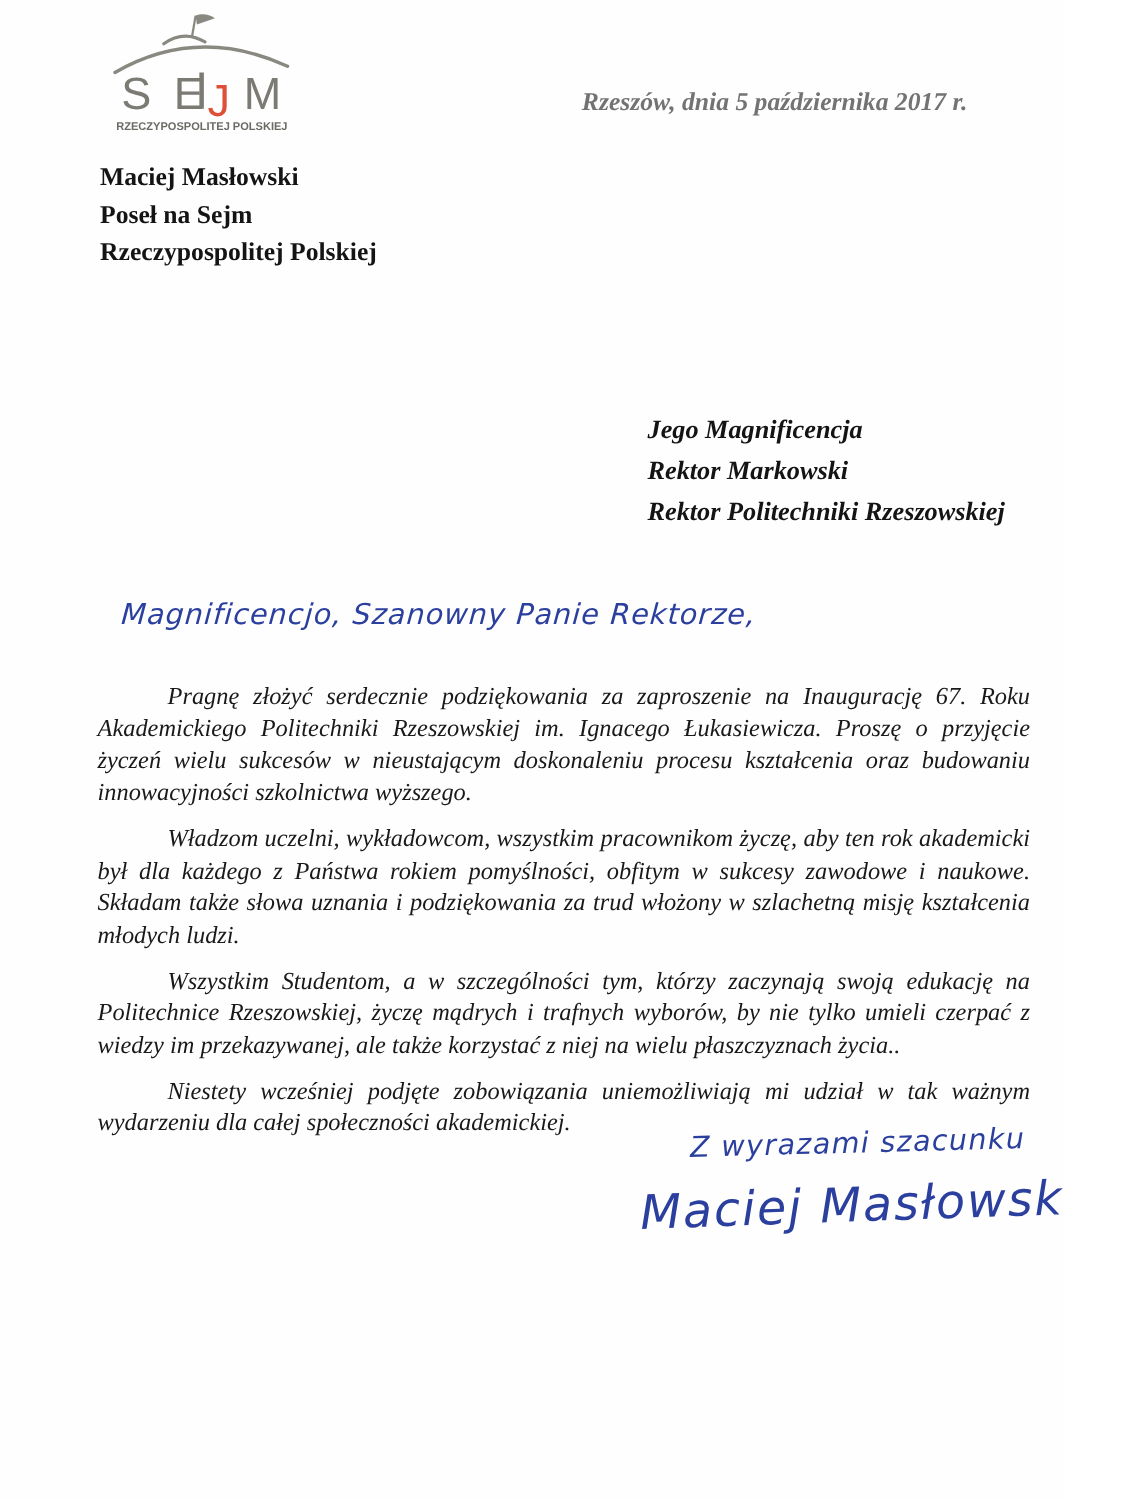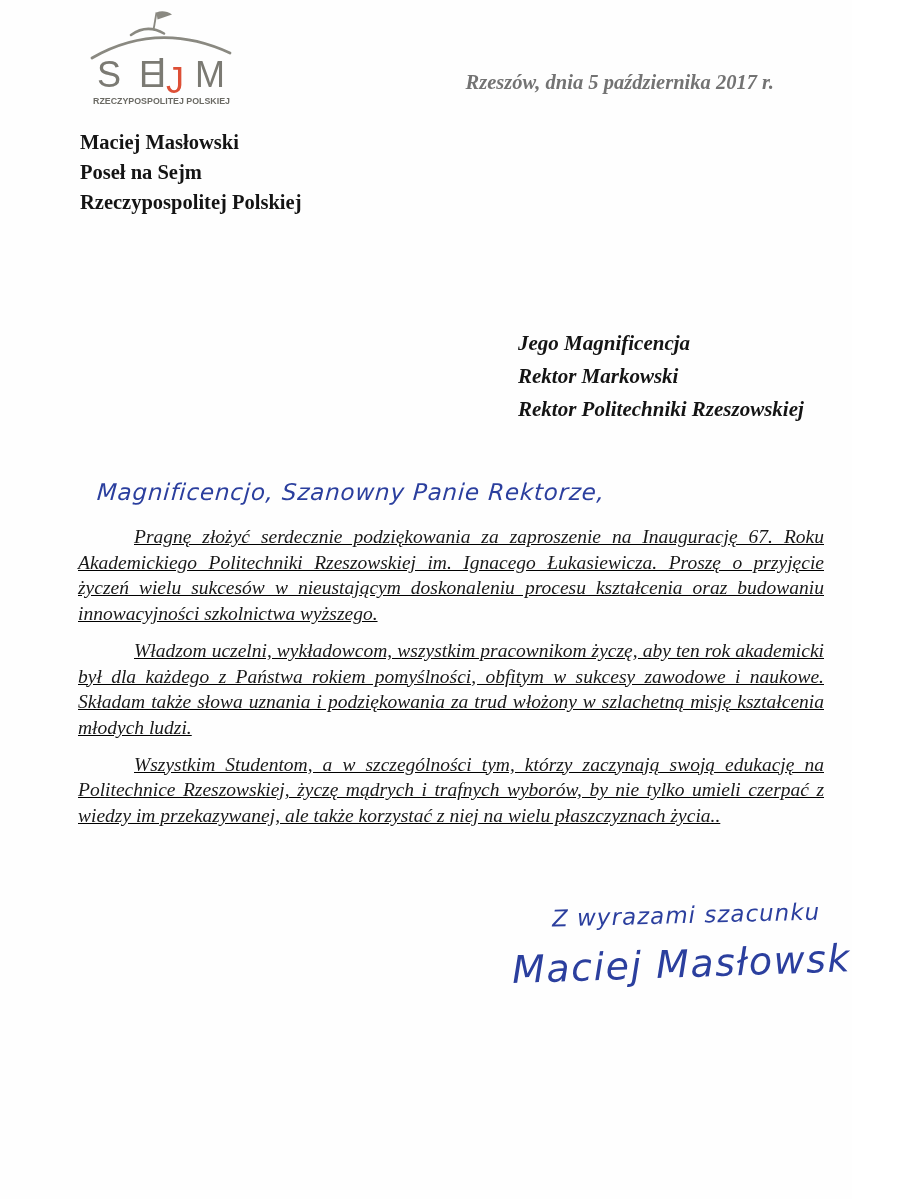--- a/index.html
+++ b/index.html
@@ -49,21 +49,21 @@
     font-size:23px; letter-spacing:1px;
     transform:rotate(-1.5deg);
   }
   .signature {
     position:absolute; left:512px; top:942px;
     font-size:38px; letter-spacing:1.5px;
     transform:rotate(-2deg);
   }
 
   
-  .body-text { position:absolute; left:78px; top:524px; width:746px;text-decoration:underline; }
+  .body-text { position:absolute; left:78px; top:545px; width:746px; }
   .body-text p {
     margin:0 0 11px 0;
     text-indent:56px;
     text-align:justify;
     font-style:italic;
     font-size:19.5px;
     line-height:25.7px;
     color:#191919;
   }
 </style>
@@ -106,18 +106,19 @@
     <div>Rektor Markowski</div>
     <div>Rektor Politechniki Rzeszowskiej</div>
   </div>
 
   <div class="salutation handwriting">Magnificencjo, Szanowny Panie Rektorze,</div>
 
   <div class="body-text">
     <p>Pragnę złożyć serdecznie podziękowania za zaproszenie na Inaugurację 67. Roku Akademickiego Politechniki Rzeszowskiej im. Ignacego Łukasiewicza. Proszę o przyjęcie życzeń wielu sukcesów w nieustającym doskonaleniu procesu kształcenia oraz budowaniu innowacyjności szkolnictwa wyższego.</p>
     <p>Władzom uczelni, wykładowcom, wszystkim pracownikom życzę, aby ten rok akademicki był dla każdego z Państwa rokiem pomyślności, obfitym w sukcesy zawodowe i naukowe. Składam także słowa uznania i podziękowania za trud włożony w szlachetną misję kształcenia młodych ludzi.</p>
     <p>Wszystkim Studentom, a w szczególności tym, którzy zaczynają swoją edukację na Politechnice Rzeszowskiej, życzę mądrych i trafnych wyborów, by nie tylko umieli czerpać z wiedzy im przekazywanej, ale także korzystać z niej na wielu płaszczyznach życia..</p>
+    <p>Niestety wcześniej podjęte zobowiązania uniemożliwiają mi udział w tak ważnym wydarzeniu dla całej społeczności akademickiej.</p>
   </div>
 
   <div class="closing handwriting">Z wyrazami szacunku</div>
   <div class="signature handwriting">Maciej Masłowski</div>
 
 </div>
 
 </body></html>

